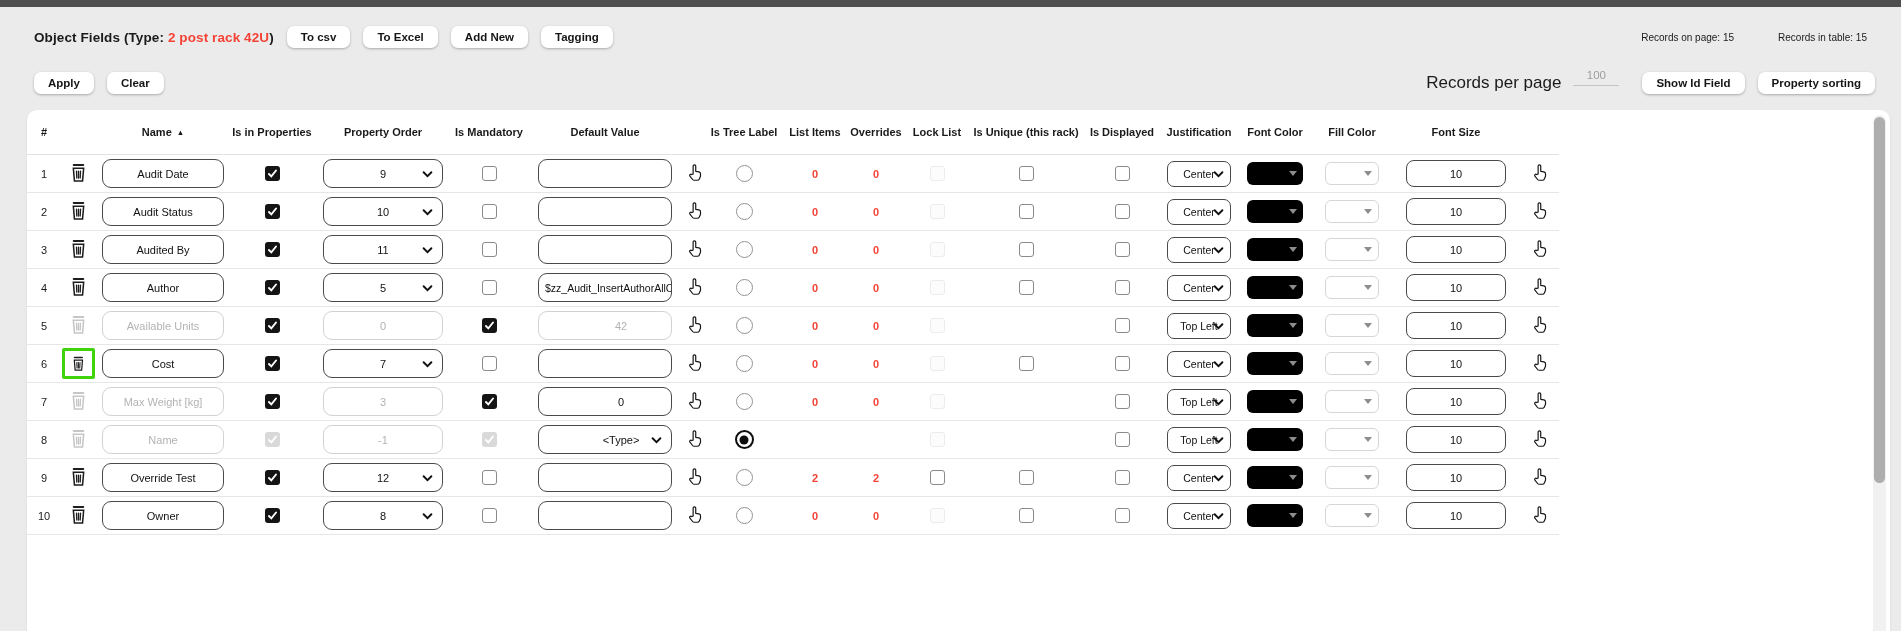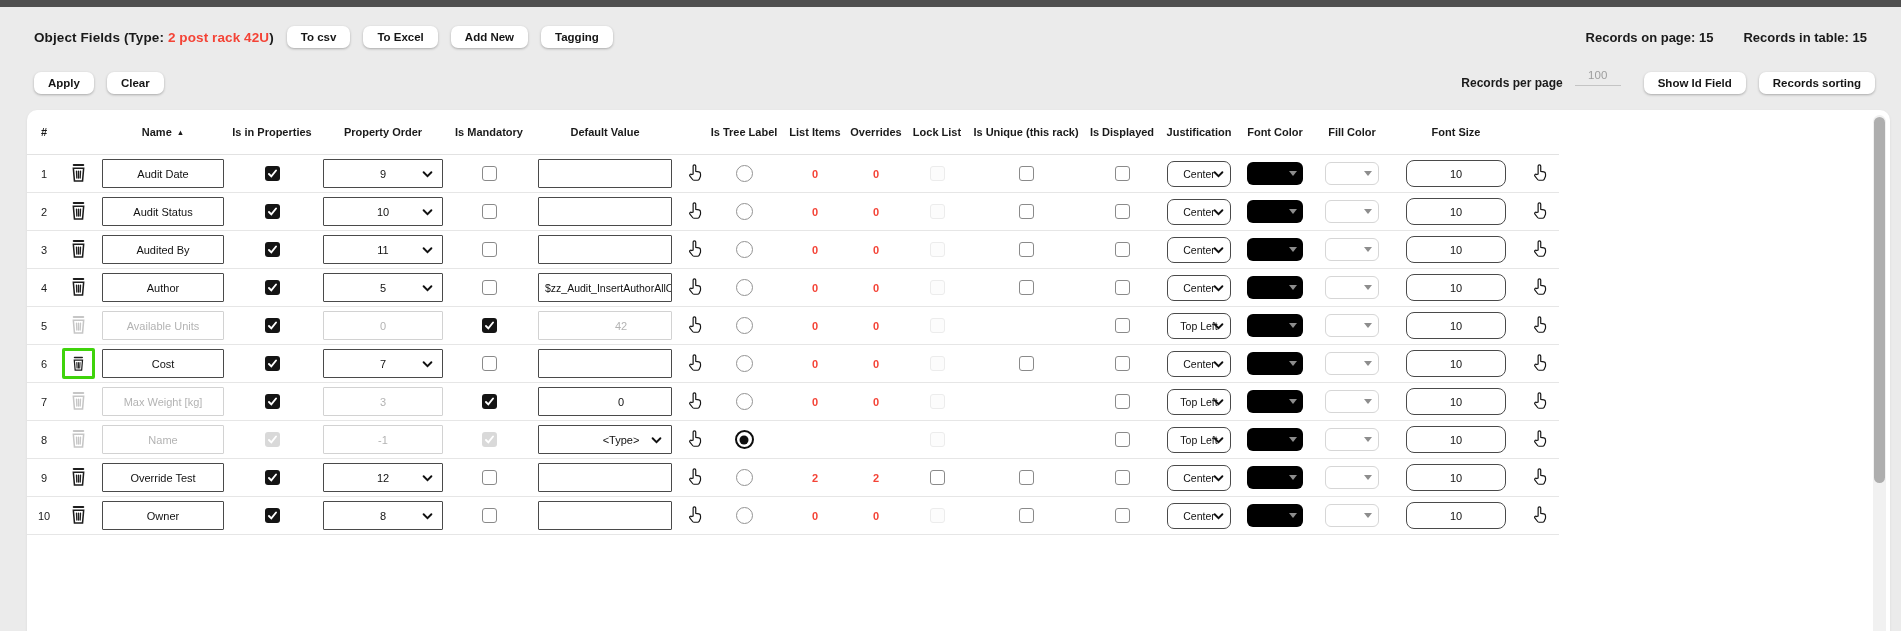--- a/index.html
+++ b/index.html
@@ -9,44 +9,44 @@
   .page{position:relative;width:1901px;height:624px;}
 
   
   .titlebar{display:flex;align-items:center;padding:19px 20px 0 34px;justify-content:space-between;}
   .page-title{font-size:13.5px;font-weight:700;letter-spacing:.1px;}
   .type-red{color:#f44336;}
   .btn{background:#fff;border:none;border-radius:7px;padding:5px 14px;margin-left:13px;
        font-size:11.5px;font-weight:600;color:#151515;box-shadow:0 1px 2.5px rgba(0,0,0,.28);
        cursor:pointer;font-family:inherit;}
   .title-spacer{flex:1;}
-  .records-text{font-size:13px;font-weight:700;margin-left:30px;white-space:nowrap;}
+  .records-text{font-size:10px;font-weight:400;margin-left:44px;white-space:nowrap;}
 
   .toolbar{display:flex;align-items:center;padding:17px 20px 0 34px;}
   .uinput{border:none;outline:none;border-bottom:1px solid #c4c4c4;background:transparent;
           font-size:11.5px;color:#444;font-family:inherit;height:18px;}
   .uinput::placeholder{color:#9e9e9e;}
   .filter-input{width:350px;margin-right:22px;}
-  .rpp-label{font-size:12px;font-weight:700;}
+  .rpp-label{font-size:17px;font-weight:400;}
   .rpp-input{width:42px;margin:0 10px 14px 12px;text-align:center;color:#9e9e9e;}
   .toolbar-spacer{flex:1;}
 
   
   .card{position:absolute;left:27px;top:103px;width:1863px;height:560px;background:#fff;
         border-radius:10px;box-shadow:0 1px 3px rgba(0,0,0,.07);}
   table.grid{table-layout:fixed;width:1532px;border-collapse:collapse;}
   thead th{height:44px;vertical-align:middle;font-size:11px;font-weight:700;text-align:center;
            border-bottom:1px solid #e2e2e2;padding:0;white-space:nowrap;}
   tbody td{height:37px;vertical-align:middle;text-align:center;border-bottom:1px solid #e6e6e6;
            padding:0;font-size:11px;}
   .sort-arrow{font-size:7.5px;margin-left:5px;position:relative;top:-1px;}
 
   
   .tin{display:flex;align-items:center;justify-content:center;height:29px;margin:0 auto;
-       border:1.3px solid #4a4a4a;border-radius:1px;background:#fff;font-size:11px;color:#111;
+       border:1.3px solid #4a4a4a;border-radius:9px;background:#fff;font-size:11px;color:#111;
        position:relative;box-sizing:border-box;overflow:hidden;white-space:nowrap;}
   .tin.dis{border-color:#d2d2d2;color:#b3b3b3;}
   .w-name{width:122px;}
   .w-order{width:120px;}
   .w-def{width:134px;padding-left:32px;}
   .w-just{width:64px;height:26px;border-radius:7px;font-size:10.5px;}
   .w-size{width:100px;height:27px;border-radius:8px;}
   .tin.left{justify-content:flex-start;padding:0 6px;font-size:10.5px;}
   .sel .chev{position:absolute;right:9px;top:50%;transform:translateY(-42%);}
   .sel.w-just .chev{right:6px;}
@@ -107,21 +107,21 @@
     <span class="records-text" style="margin-right:14px">Records in table: 15</span>
   </div>
 
   <div class="toolbar">
     <button class="btn" style="margin-left:0">Apply</button>
     <button class="btn">Clear</button>
     <div class="toolbar-spacer"></div>
     <span class="rpp-label">Records per page</span>
     <input class="uinput rpp-input" value="100" style="">
     <button class="btn">Show Id Field</button>
-    <button class="btn" style="margin-right:6px">Records sorting</button>
+    <button class="btn" style="margin-right:6px">Property sorting</button>
   </div>
 
   <div class="card">
     <table class="grid">
       <colgroup>
         <col style="width:34px">
           <col style="width:34px">
           <col style="width:136px">
           <col style="width:82px">
         <col style="width:140px">

